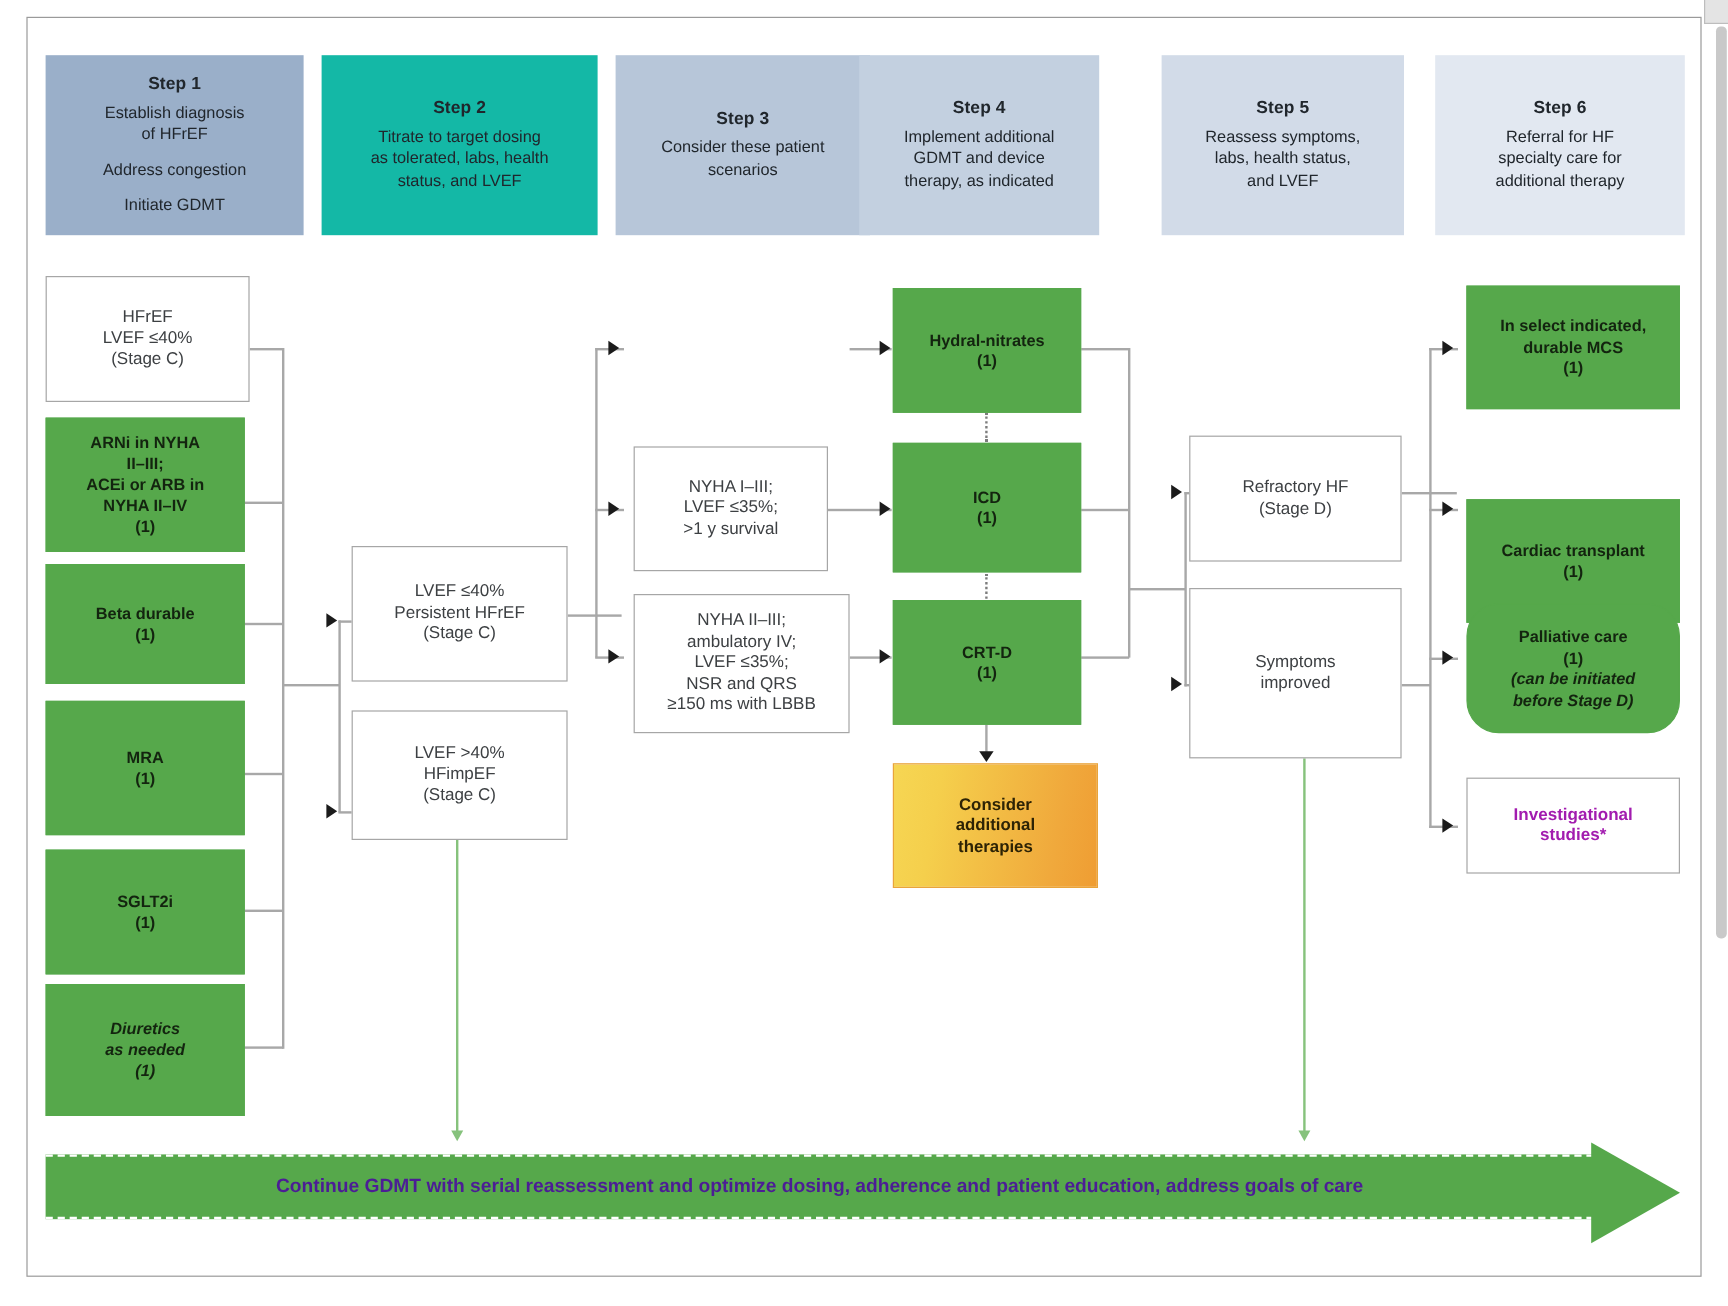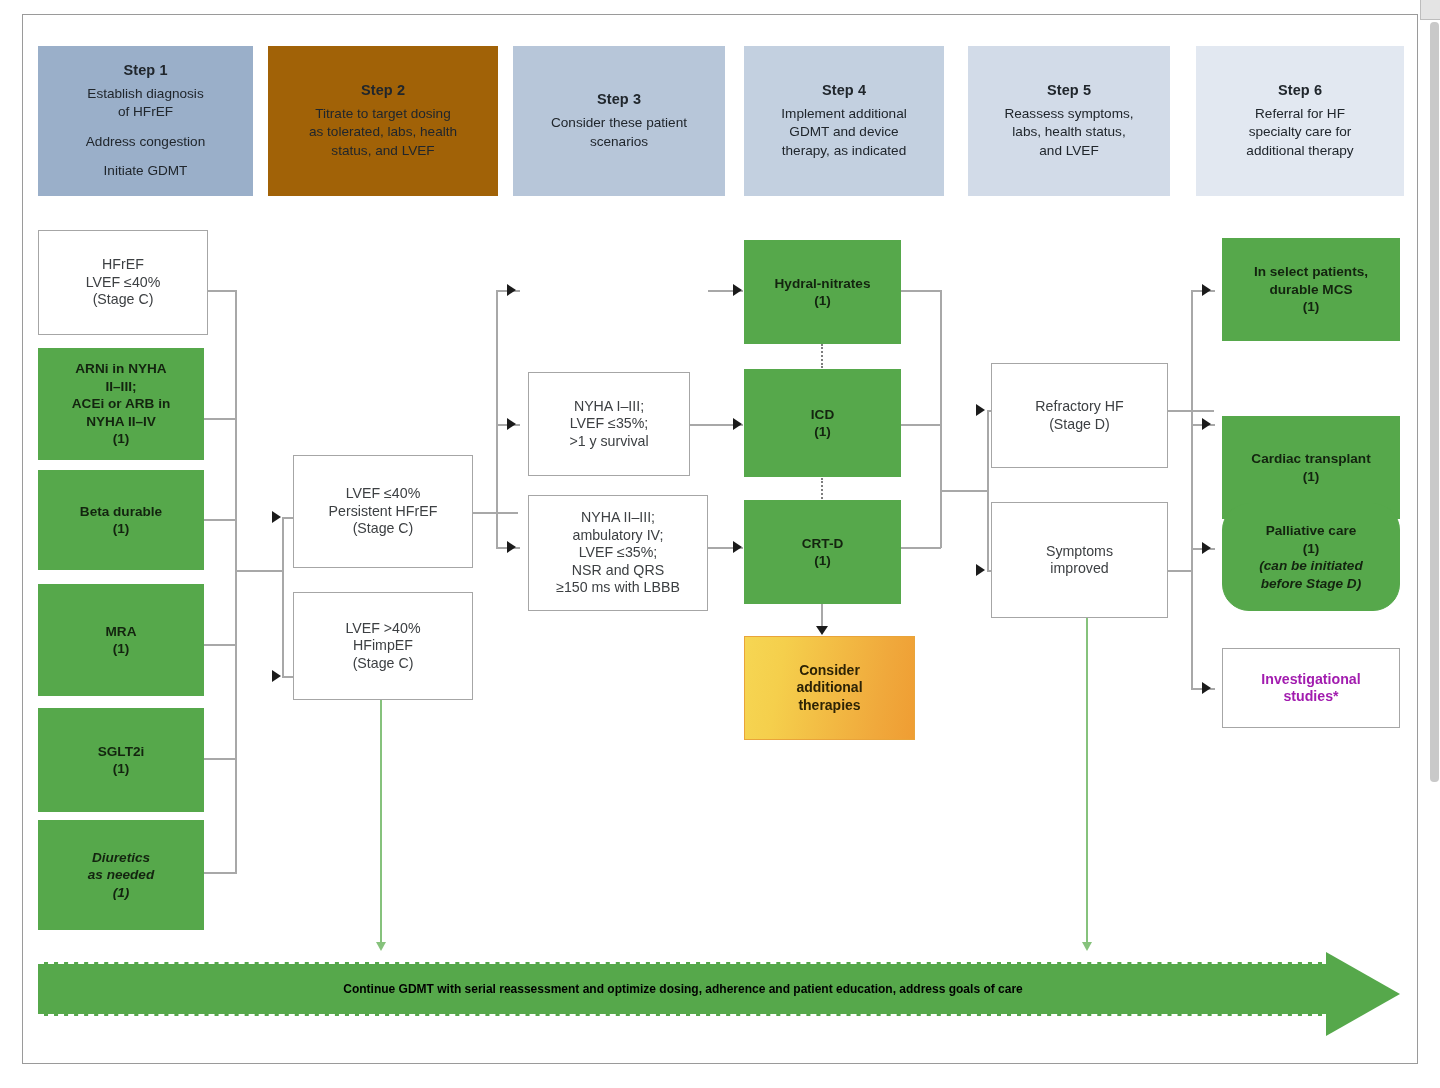--- a/index.html
+++ b/index.html
@@ -43,21 +43,21 @@
   
   .glnv{position:absolute;width:1.6px;background:#86c27c;}
   .garw-dn{position:absolute;width:0;height:0;border-left:5px solid transparent;
            border-right:5px solid transparent;border-top:9px solid #86c27c;}
 
   
   #banner{position:absolute;left:38px;top:952px;width:1362px;height:84px;}
   #banner .body{position:absolute;left:0;top:10px;width:1290px;height:54px;
                 background:#56a84b;border-top:2px dashed #ffffff;border-bottom:2px dashed #ffffff;
                 display:flex;align-items:center;justify-content:center;box-sizing:border-box;}
-  #banner .body .tx{color:#000000;font-weight:bold;font-size:12px;}
+  #banner .body .tx{color:#4c1d95;font-weight:bold;font-size:16px;}
   #banner .head{position:absolute;left:1288px;top:0;width:0;height:0;
                 border-top:42px solid transparent;border-bottom:42px solid transparent;
                 border-left:74px solid #56a84b;}
 </style>
 </head>
 <body>
 
 <div id="page">
   <div id="doc-frame"></div>
   <div id="scroll-cap"></div>
@@ -67,34 +67,34 @@
   <div class="step-hdr" style="left:38px;width:215px;background:#9aafc9;">
     <div class="st-title">Step 1</div>
     <div class="st-line">Establish diagnosis</div>
     <div class="st-line">of HFrEF</div>
     <div class="st-gap"></div>
     <div class="st-line">Address congestion</div>
     <div class="st-gap"></div>
     <div class="st-line">Initiate GDMT</div>
   </div>
 
-  <div class="step-hdr" style="left:268px;width:230px;background:#a16207;">
+  <div class="step-hdr" style="left:268px;width:230px;background:#14b8a6;">
     <div class="st-title">Step 2</div>
     <div class="st-line">Titrate to target dosing</div>
     <div class="st-line">as tolerated, labs, health</div>
     <div class="st-line">status, and LVEF</div>
   </div>
 
   <div class="step-hdr" style="left:513px;width:212px;background:#b7c6d9;">
     <div class="st-title">Step 3</div>
     <div class="st-line">Consider these patient</div>
     <div class="st-line">scenarios</div>
   </div>
 
-  <div class="step-hdr" style="left:744px;width:200px;background:#c3d0e0;">
+  <div class="step-hdr" style="left:716px;width:200px;background:#c3d0e0;">
     <div class="st-title">Step 4</div>
     <div class="st-line">Implement additional</div>
     <div class="st-line">GDMT and device</div>
     <div class="st-line">therapy, as indicated</div>
   </div>
 
   <div class="step-hdr" style="left:968px;width:202px;background:#d2dbe8;">
     <div class="st-title">Step 5</div>
     <div class="st-line">Reassess symptoms,</div>
     <div class="st-line">labs, health status,</div>
@@ -285,30 +285,30 @@
     </div>
   </div>
 
   <div class="node white" style="left:991px;top:363px;width:177px;height:105px;">
     <div>
       <div class="tx">Refractory HF</div>
       <div class="tx">(Stage D)</div>
     </div>
   </div>
 
-  <div class="node white" style="left:991px;top:502px;width:177px;height:116px;">
+  <div class="node white" style="left:991px;top:490px;width:177px;height:142px;">
     <div>
       <div class="tx">Symptoms</div>
       <div class="tx">improved</div>
     </div>
   </div>
 
   <div class="node green" style="left:1222px;top:238px;width:178px;height:103px;">
     <div>
-      <div class="tx">In select patients,</div>
+      <div class="tx">In select indicated,</div>
       <div class="tx">durable MCS</div>
       <div class="tx">(1)</div>
     </div>
   </div>
 
   <div class="node green" style="left:1222px;top:372px;width:178px;height:103px;margin-top:44px;">
     <div>
       <div class="tx">Cardiac transplant</div>
       <div class="tx">(1)</div>
     </div>

